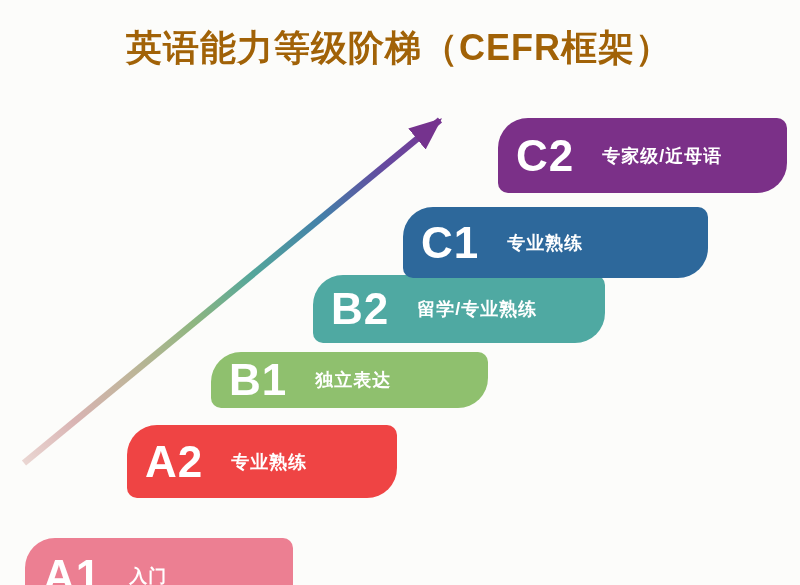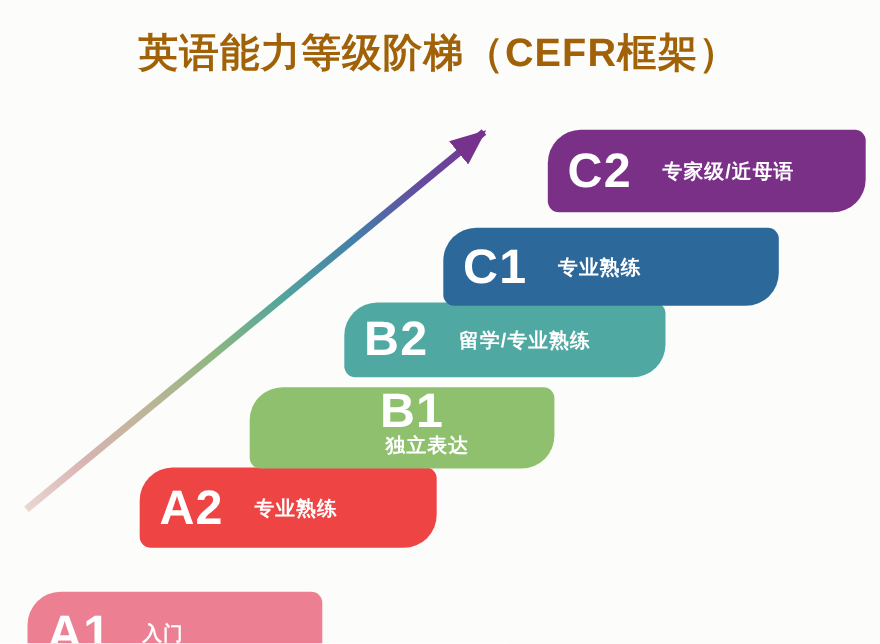--- a/index.html
+++ b/index.html
@@ -41,21 +41,21 @@
   .step .desc{
     font-size:18px;
     font-weight:bold;
     line-height:1;
     margin-left:28px;
     white-space:nowrap;
     letter-spacing:1px;
   }
   .step-a1{left:25px; top:502px; width:268px; height:76px;margin-top:36px;}
   .step-a2{left:127px;top:425px; width:270px; height:73px;}
-  .step-b1{left:227px;top:352px; width:277px; height:74px;flex-direction:column;}
+  .step-b1{left:211px;top:352px; width:277px; height:56px;}
   .step-b2{left:313px;top:275px; width:292px; height:68px;}
   .step-c1{left:403px;top:197px; width:305px; height:71px;margin-top:10px;}
   .step-c2{left:498px;top:118px; width:289px; height:75px;}
 </style>
 </head>
 <body>
 
 <div class="canvas">
 
   <div class="title">英语能力等级阶梯（CEFR框架）</div>

